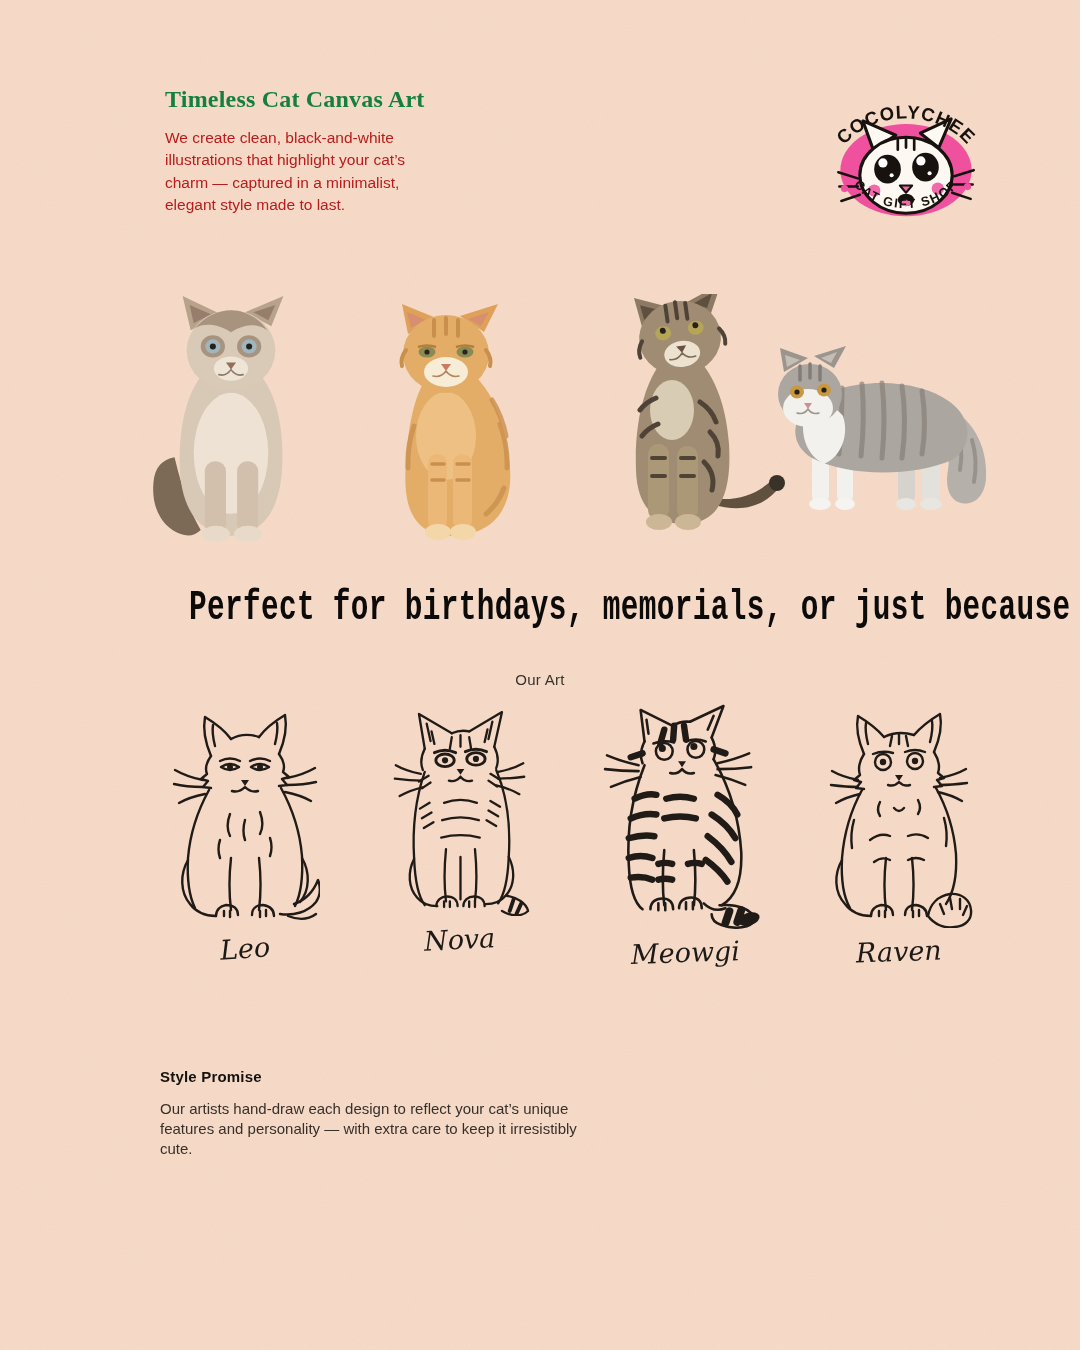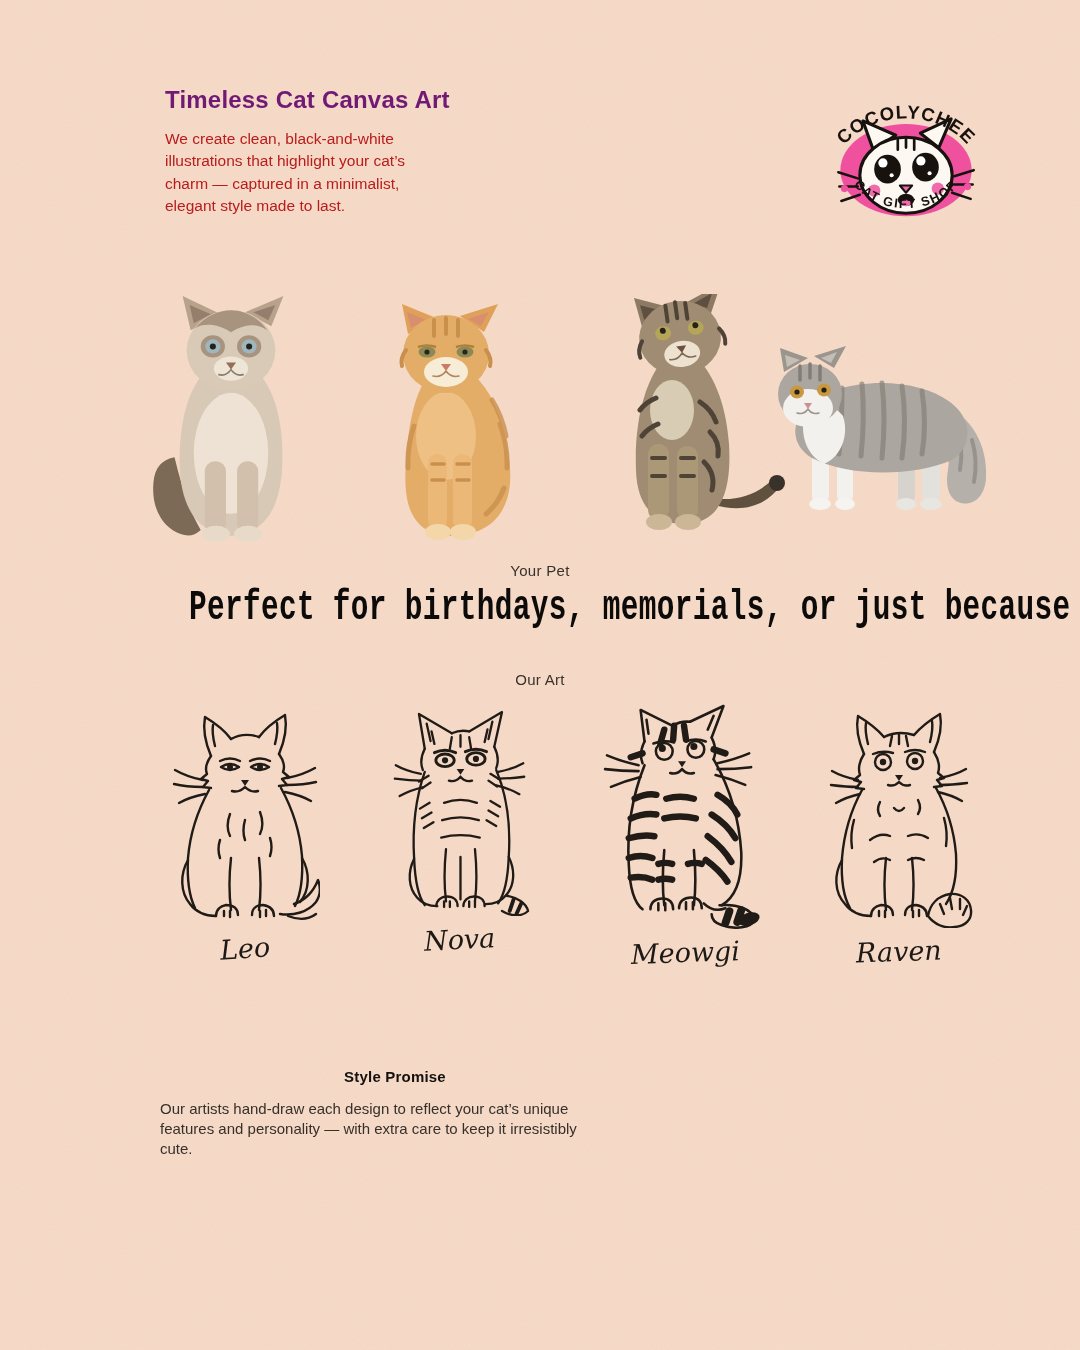--- a/index.html
+++ b/index.html
@@ -6,21 +6,21 @@
   .poster{
     position:relative;width:1080px;height:1350px;overflow:hidden;
     background:#f7dac7;
     font-family:"Liberation Sans", sans-serif;
     color:#171412;
   }
   .noise{position:absolute;left:0;top:0;width:1080px;height:1350px;pointer-events:none;}
 
   
   .header-block{position:absolute;left:165px;top:86px;width:330px;}
-  .h-title{font-size:24px;font-weight:700;letter-spacing:.2px;color:#701a75;margin:0;}
+  .h-title{font-size:24px;font-weight:700;letter-spacing:.2px;color:#15803d;margin:0;font-family:Liberation Serif, serif;}
   .h-desc{margin:14px 0 0 0;width:272px;font-size:15.5px;line-height:1.45;color:#b91c1c;}
 
   
   .logo-wrap{position:absolute;left:826px;top:96px;width:160px;height:136px;}
 
   
   .photo{position:absolute;}
   .photo-1{left:146px;top:294px;width:170px;height:248px;}
   .photo-2{left:356px;top:304px;width:184px;height:238px;}
   .photo-3{left:584px;top:294px;width:206px;height:238px;}
@@ -43,21 +43,21 @@
   .art-4{left:820px;top:710px;width:158px;}
   .art svg{display:block;}
   .art-name{margin-top:8px;font-family:"DejaVu Serif", serif;font-style:italic;
     font-size:27px;color:#1d1916;}
   .rot-a{transform:rotate(-4deg);}
   .rot-b{transform:rotate(-3deg);}
   .rot-c{transform:rotate(-2deg);}
 
   
   .promise{position:absolute;left:160px;top:1068px;width:470px;}
-  .promise-h{margin:0;font-size:15px;font-weight:700;color:#14110f;letter-spacing:.2px;text-align:center;}
+  .promise-h{margin:0;font-size:15px;font-weight:700;color:#14110f;letter-spacing:.2px;}
   .promise-p{margin:14px 0 0 0;width:445px;font-size:15px;line-height:1.34;color:#37302a;}
 </style>
 </head>
 <body>
 
 <div class="poster">
 
   <svg class="noise" width="1080" height="1350">
     <filter id="grain">
         <feTurbulence type="fractalNoise" baseFrequency="0.75" numOctaves="2" stitchTiles="stitch"></feTurbulence>
@@ -221,21 +221,20 @@
       <path d="M50,20 V34 M60,18 V32 M70,20 V34" stroke="#827d77" stroke-width="3.5" stroke-linecap="round"></path>
       <ellipse cx="47" cy="46" rx="7" ry="6.5" fill="#c9983f"></ellipse>
       <ellipse cx="74" cy="44" rx="7" ry="6.5" fill="#c9983f"></ellipse>
       <circle cx="47" cy="46" r="2.6" fill="#26211c"></circle>
       <circle cx="74" cy="44" r="2.6" fill="#26211c"></circle>
       <path d="M54,57 L62,57 L58,63 Z" fill="#cf8f92"></path>
       <path d="M58,63 Q54,69 47,67 M58,63 Q62,69 69,67" stroke="#9a938c" stroke-width="1.5" fill="none" stroke-linecap="round"></path>
     </svg>
   </div>
 
-  <div class="label-small label-your-pet">Your Pet</div>
   <div class="headline-wrap">
     <span class="headline-text">Perfect for birthdays, memorials, or just because</span>
   </div>
   <div class="label-small label-our-art">Our Art</div>
 
   <div>
 
     <div class="art art-1">
       <svg viewBox="0 0 150 215" width="150" height="215">
         <g stroke="#201b16" stroke-width="2.4" fill="none" stroke-linecap="round" stroke-linejoin="round">

